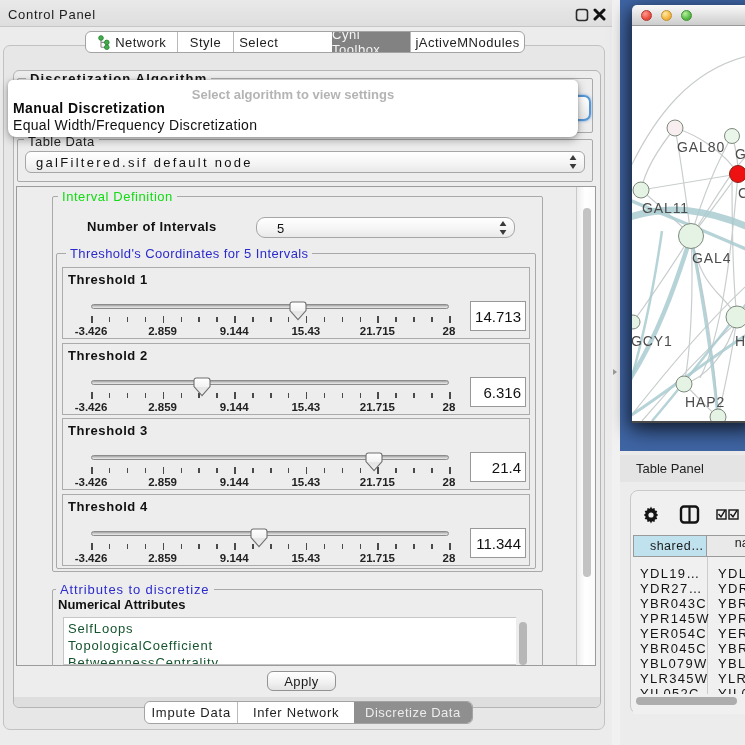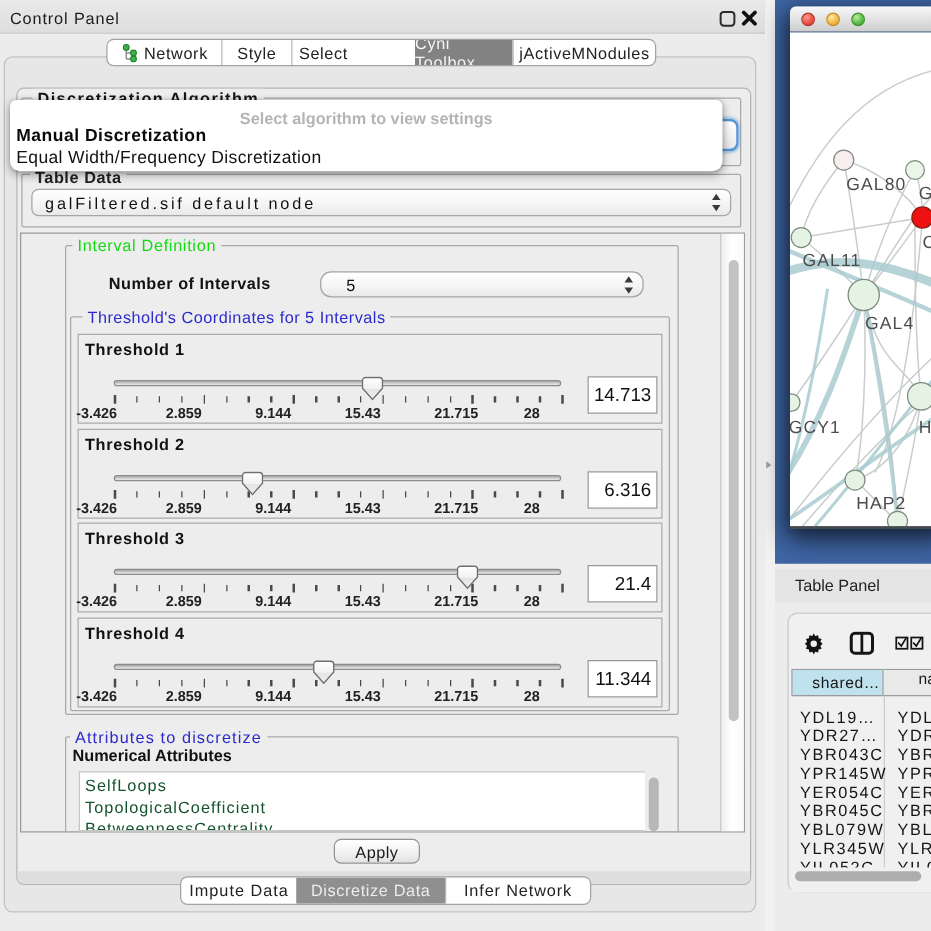--- a/index.html
+++ b/index.html
@@ -29,21 +29,21 @@
 .combo { position:absolute; background:linear-gradient(#ffffff,#f4f4f4 60%,#e9e9e9);
   border:1px solid #a6a6a6; border-radius:6px; font-size:13px; color:#111; }
 .combo .ar { position:absolute; right:7px; top:50%; transform:translateY(-50%); height:15px; }
 
 .thpanel { position:absolute; left:62px; width:468px; height:72px;
   border:1px solid #ababab; background:#ededed; }
 .thlabel { position:absolute; left:5px; top:4px; font-weight:bold; font-size:13px; color:#111; letter-spacing:0.55px; }
 .track { position:absolute; height:5px; border:1px solid #8c8c8c; border-radius:3px;
   background:linear-gradient(#9f9f9f,#c9c9c9 45%,#ebebeb); }
 .tick { position:absolute; width:1.5px; background:#4a4a4a; }
-.ticklab { position:absolute; width:60px; text-align:left; font-size:11.5px; font-weight:bold; color:#222; }
+.ticklab { position:absolute; width:60px; text-align:center; font-size:11.5px; font-weight:bold; color:#222; }
 .thumb { position:absolute; }
 .valbox { position:absolute; left:470px; width:56px; height:30px; background:#fff;
   border:1px solid #989898; font-size:15px; color:#111; text-align:right;
   line-height:29px; padding-right:4px; }
 
 .sbtrack { position:absolute; background:linear-gradient(to right,#ededed,#ffffff 45%,#fafafa); }
 .sbthumb { position:absolute; background:#b7b7b7; border-radius:6px; }
 
 #popup { position:absolute; left:8px; top:80px; width:570px; height:57px; background:#ffffff;
   border-radius:5px 5px 8px 8px; box-shadow:0 3px 8px rgba(0,0,0,0.34), 0 0 3px rgba(0,0,0,0.18); z-index:30; }
@@ -103,21 +103,21 @@
 <div class="abs" style="left:569px;top:101px;"><svg width="8" height="15" viewBox="0 0 8 15">
       <path d="M4,0.5 L7.4,5.5 L0.6,5.5 Z" fill="#3a3a3a"></path>
       <path d="M4,14.5 L7.4,9.5 L0.6,9.5 Z" fill="#3a3a3a"></path>
     </svg></div>
 <div id="popup">
     <div class="ghost">Select algorithm to view settings</div>
 <div class="i1">Manual Discretization</div>
 <div class="i2">Equal Width/Frequency Discretization</div>
   </div>
 <div class="group" style="left:17px;top:139px;width:576px;height:43px;"></div>
-<div class="gtitle" style="left:24px;top:134px;color:#222;letter-spacing:0.45px;font-weight:bold;">Table Data</div>
+<div class="gtitle" style="left:24px;top:134px;color:#222;letter-spacing:0.45px;">Table Data</div>
 <div class="combo" style="left:25px;top:151px;width:560px;height:22px;">
 <span style="position:absolute;left:10px;top:3px;letter-spacing:2.3px;">galFiltered.sif default node</span>
 <div class="ar"><svg width="8" height="15" viewBox="0 0 8 15">
         <path d="M4,0.5 L7.4,5.5 L0.6,5.5 Z" fill="#3a3a3a"></path>
         <path d="M4,14.5 L7.4,9.5 L0.6,9.5 Z" fill="#3a3a3a"></path>
       </svg></div>
   </div>
 <div class="abs" style="left:16px;top:186px;width:580px;height:480px;border:1px solid #9b9b9b;background:#ededed;"></div>
 <div class="sbtrack" style="left:576px;top:187px;width:19px;height:478px;border-left:1px solid #c9c9c9;"></div>
 <div class="sbthumb" style="left:583px;top:208px;width:8px;height:369px;background:#c3c3c3;"></div>
@@ -310,22 +310,22 @@
   </div>
 <div class="gtitle" style="left:56px;top:582px;color:#2b2bcc;letter-spacing:0.9px;">Attributes to discretize</div>
 <div class="abs" style="left:58px;top:597px;font-size:13px;font-weight:bold;color:#111;">Numerical Attributes</div>
 <div class="abs" style="left:63px;top:617px;width:453px;height:48px;background:#fff;border:1px solid #c6c6c6;border-right:none;overflow:hidden;font-size:13px;color:#14532d;">
 <div style="padding:2px 0 0 4px;line-height:17px;letter-spacing:0.85px;">SelfLoops<br>TopologicalCoefficient<br>BetweennessCentrality</div>
   </div>
 <div class="sbthumb" style="left:519px;top:622px;width:8px;height:43px;"></div>
 <div id="applybtn">Apply</div>
 <div class="tabbar" style="left:144px;top:701px;width:329px;height:23px;">
 <div class="seg" style="width:93px;letter-spacing:0.8px;">Impute Data</div>
+<div class="seg" style="width:117px;border-left:1px solid #b9b9b9;letter-spacing:0.7px;">Infer Network</div>
 <div class="seg sel" style="width:119px;background:#8f8f8f;color:#ececec;">Discretize Data</div>
-<div class="seg" style="width:117px;border-left:1px solid #b9b9b9;letter-spacing:0.7px;">Infer Network</div>
 </div>
 <div class="abs" style="left:612px;top:0;width:8px;height:745px;background:#f1f1f1;"></div>
 <div class="abs" style="left:613px;top:369px;width:0;height:0;border-top:3px solid transparent;border-bottom:3px solid transparent;border-left:4px solid #9d9d9d;"></div>
 <div id="tablebg"></div>
 <div id="mdi"></div>
 <div id="netwin">
 <div id="nettitle">
 <div class="tl" style="left:9px;background:radial-gradient(circle at 35% 30%,#ff9a90,#ec4e41 60%,#c33a2f);border:0.5px solid #b0392e;"></div>
 <div class="tl" style="left:29px;background:radial-gradient(circle at 35% 30%,#ffe9a8,#f5b63e 60%,#d29a2c);border:0.5px solid #c2912d;"></div>
 <div class="tl" style="left:49px;background:radial-gradient(circle at 35% 30%,#b7f0a0,#58bb46 60%,#3f9a31);border:0.5px solid #3f9231;"></div>

